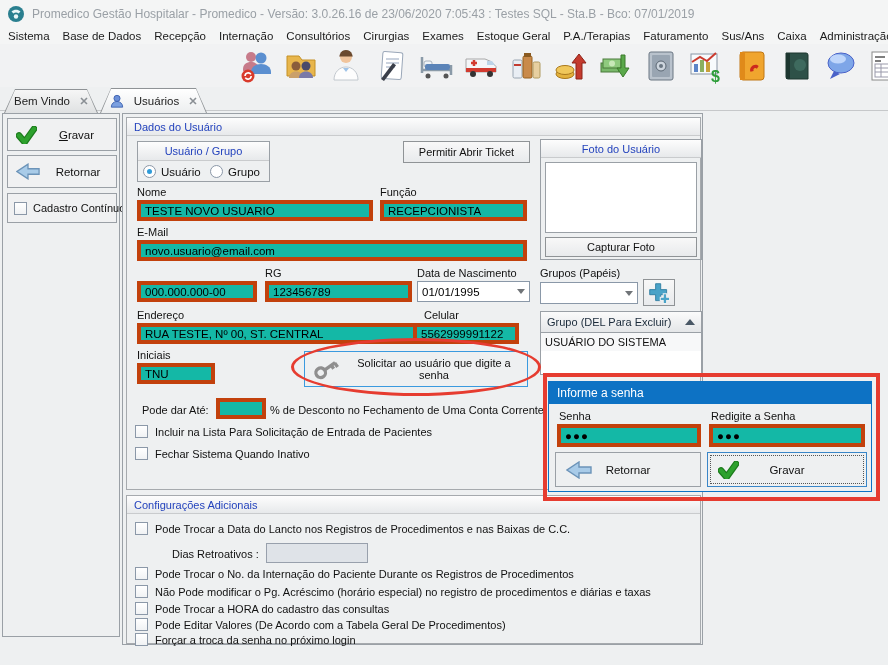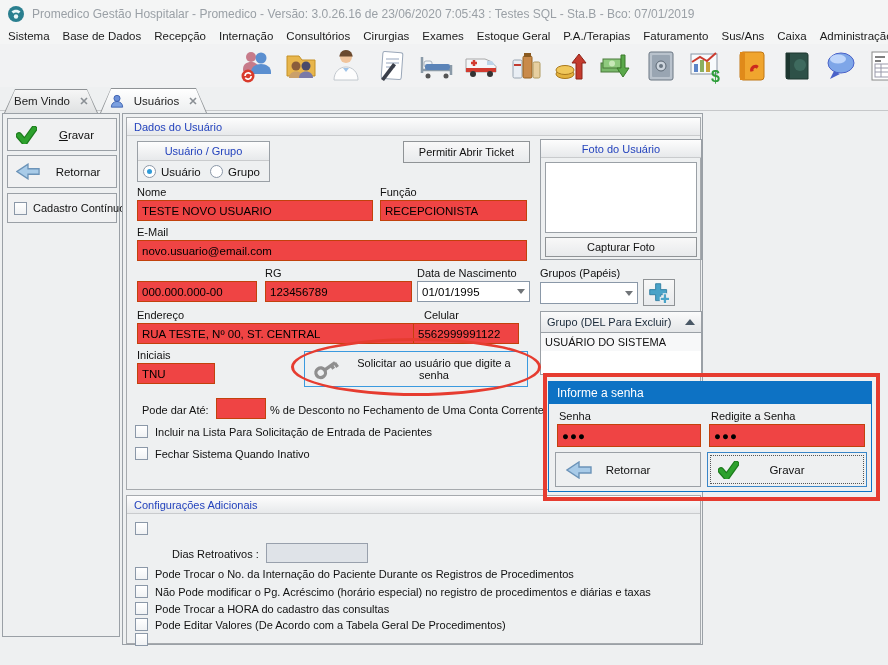--- a/index.html
+++ b/index.html
@@ -24,21 +24,21 @@
   .side-btn{position:absolute;left:4px;width:110px;height:33px;background:#f0f1f2;border:1px solid #9aa0a6;display:flex;align-items:center;cursor:default;}
   .side-btn .ic{margin-left:8px;flex:none;display:flex;}
   .side-btn .t{flex:1;text-align:center;font-size:11.5px;color:#111;display:block;}
   .accel::first-letter{text-decoration:underline;}
   
   .grp{position:absolute;border:1px solid #a6aaae;background:#eef0f1;}
   .grp-hd{height:18px;background:linear-gradient(#fdfdfd,#e7e9eb);border-bottom:1px solid #c9cbcd;display:flex;align-items:center;padding-left:7px;font-size:11px;color:#2443bd;}
   .grp-hd.center{justify-content:center;padding-left:0;}
   
   .lbl{position:absolute;font-size:11px;color:#111;white-space:nowrap;}
-  .tb{position:absolute;background:#ef4444;border:1px solid #c2410c;font-size:11.5px;color:#000;padding:1px 4px;outline:none;}
+  .tb{position:absolute;background:#14b8a6;border:4px solid #c2410c;font-size:11.5px;color:#000;padding:1px 4px;outline:none;}
   .btn{position:absolute;display:flex;align-items:center;justify-content:center;background:linear-gradient(#f8f8f8,#e8eaec);border:1px solid #8f9396;font-size:11px;color:#111;cursor:default;}
   .combo{position:absolute;background:#fff;border:1px solid #8a98a8;display:flex;align-items:center;padding:0 4px;font-size:11.5px;color:#000;}
   .darr{margin-left:auto;width:0;height:0;border-left:4px solid transparent;border-right:4px solid transparent;border-top:5px solid #707478;}
   .uarr{width:0;height:0;border-left:5px solid transparent;border-right:5px solid transparent;border-bottom:6px solid #4a5866;}
   .cbrow{position:absolute;display:flex;align-items:center;gap:7px;}
   .cbx{width:13px;height:13px;background:linear-gradient(#ffffff,#f0f2f4);border:1px solid #8b98a8;flex:none;}
   .cblbl{font-size:11px;color:#111;white-space:nowrap;}
   .radio{width:13px;height:13px;border:1px solid #8b98a8;border-radius:50%;background:#fff;position:relative;flex:none;}
   .radio.on::after{content:"";position:absolute;inset:3px;background:#2f9bd8;border-radius:50%;}
   .radiorow{position:absolute;display:flex;align-items:center;gap:5px;font-size:11.5px;color:#111;}
@@ -373,20 +373,21 @@
       </div>
     </div>
 
     <div class="grp" style="left:3px;top:381px;width:575px;height:149px;">
       <div class="grp-hd">
           <span>Configurações Adicionais</span>
         </div>
 
       <div class="cbrow" style="left:8px;top:26px;">
         <span class="cbx"></span>
+        <span class="cblbl">Pode Trocar a Data do Lancto nos Registros de Procedimentos e nas Baixas de C.C.</span>
       </div>
       <span class="lbl" style="left:45px;top:52px;">Dias Retroativos :</span>
       <input class="tb dis" style="left: 139px; top: 47px; width: 102px; height: 20px;" readonly="" value="">
 
       <div class="cbrow" style="left:8px;top:71px;">
         <span class="cbx"></span>
         <span class="cblbl">Pode Trocar o No. da Internação do Paciente Durante os Registros de Procedimentos</span>
       </div>
       <div class="cbrow" style="left:8px;top:89px;">
         <span class="cbx"></span>
@@ -395,20 +396,21 @@
       <div class="cbrow" style="left:8px;top:106px;">
         <span class="cbx"></span>
         <span class="cblbl">Pode Trocar a HORA do cadastro das consultas</span>
       </div>
       <div class="cbrow" style="left:8px;top:122px;">
         <span class="cbx"></span>
         <span class="cblbl">Pode Editar Valores (De Acordo com a Tabela Geral De Procedimentos)</span>
       </div>
       <div class="cbrow" style="left:8px;top:137px;">
         <span class="cbx"></span>
+        <span class="cblbl">Forçar a troca da senha no próximo login</span>
       </div>
     </div>
   </div>
 
   <div class="dlg" style="left:548px;top:381px;width:324px;height:111px;">
     <div class="dlg-title">
         <span>Informe a senha</span>
       </div>
     <span class="lbl" style="left:10px;top:28px;">Senha</span>
     <span class="lbl" style="left:162px;top:28px;">Redigite a Senha</span>

